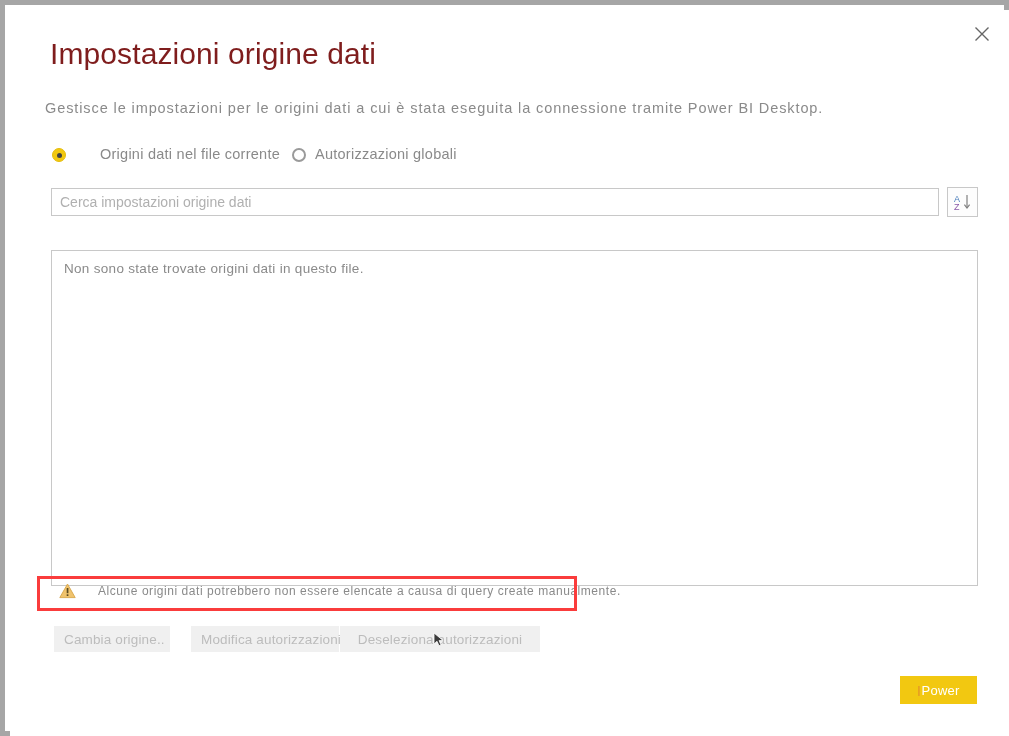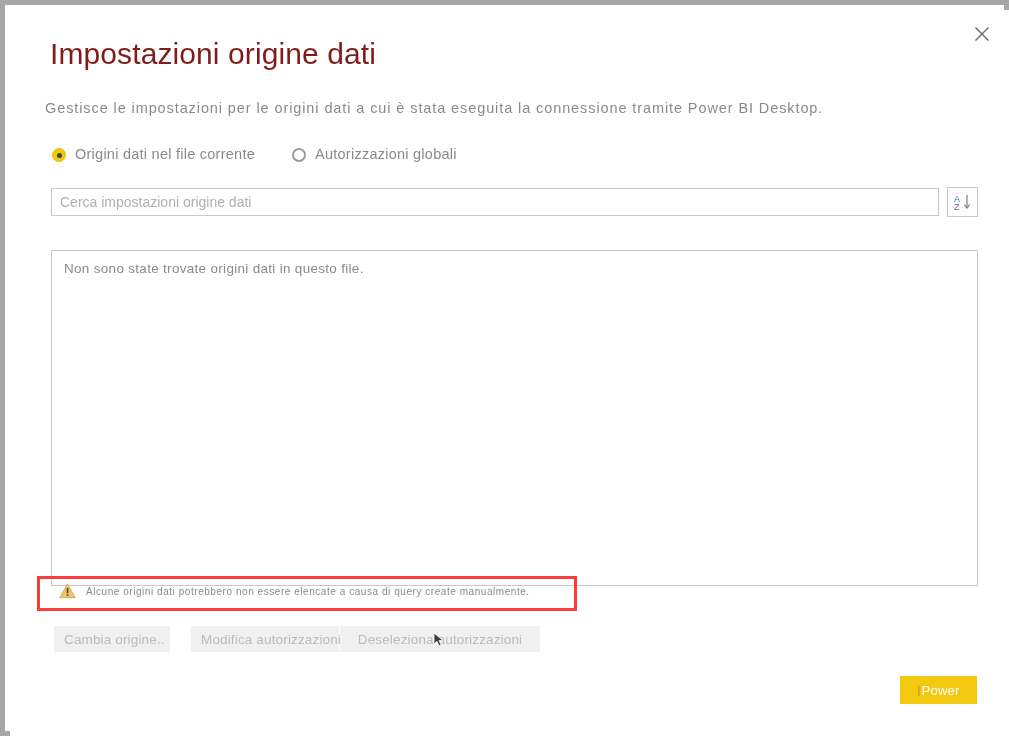--- a/index.html
+++ b/index.html
@@ -87,21 +87,21 @@
     height: 22px;
   }
   .radio-option {
     position: absolute;
     top: 0;
     display: flex;
     align-items: center;
     cursor: pointer;
     white-space: nowrap;
   }
-  .radio-option.opt0 { left: 0px; }
+  .radio-option.opt0 { left: 0px; gap: 25px; }
   .radio-option.opt1 { left: 240px; }
   .radio-mark {
     width: 14px;
     height: 14px;
     border-radius: 50%;
     box-sizing: border-box;
     display: inline-block;
     flex: none;
     margin-right: 9px;
     position: relative;
@@ -202,23 +202,23 @@
   }
   #warning-row {
     position: absolute;
     left: 49px;
     top: 573px;
     display: flex;
     align-items: center;
     white-space: nowrap;
   }
   #warning-text {
-    font-size: 10px;
+    font-size: 12px;
     color: #8a8a8a;
-    margin-left: 10px;
+    margin-left: 22px;
     letter-spacing: 0.55px;
   }
 
   
   #action-row {
     position: absolute;
     left: 41px;
     top: 616px;
     height: 26px;
   }

